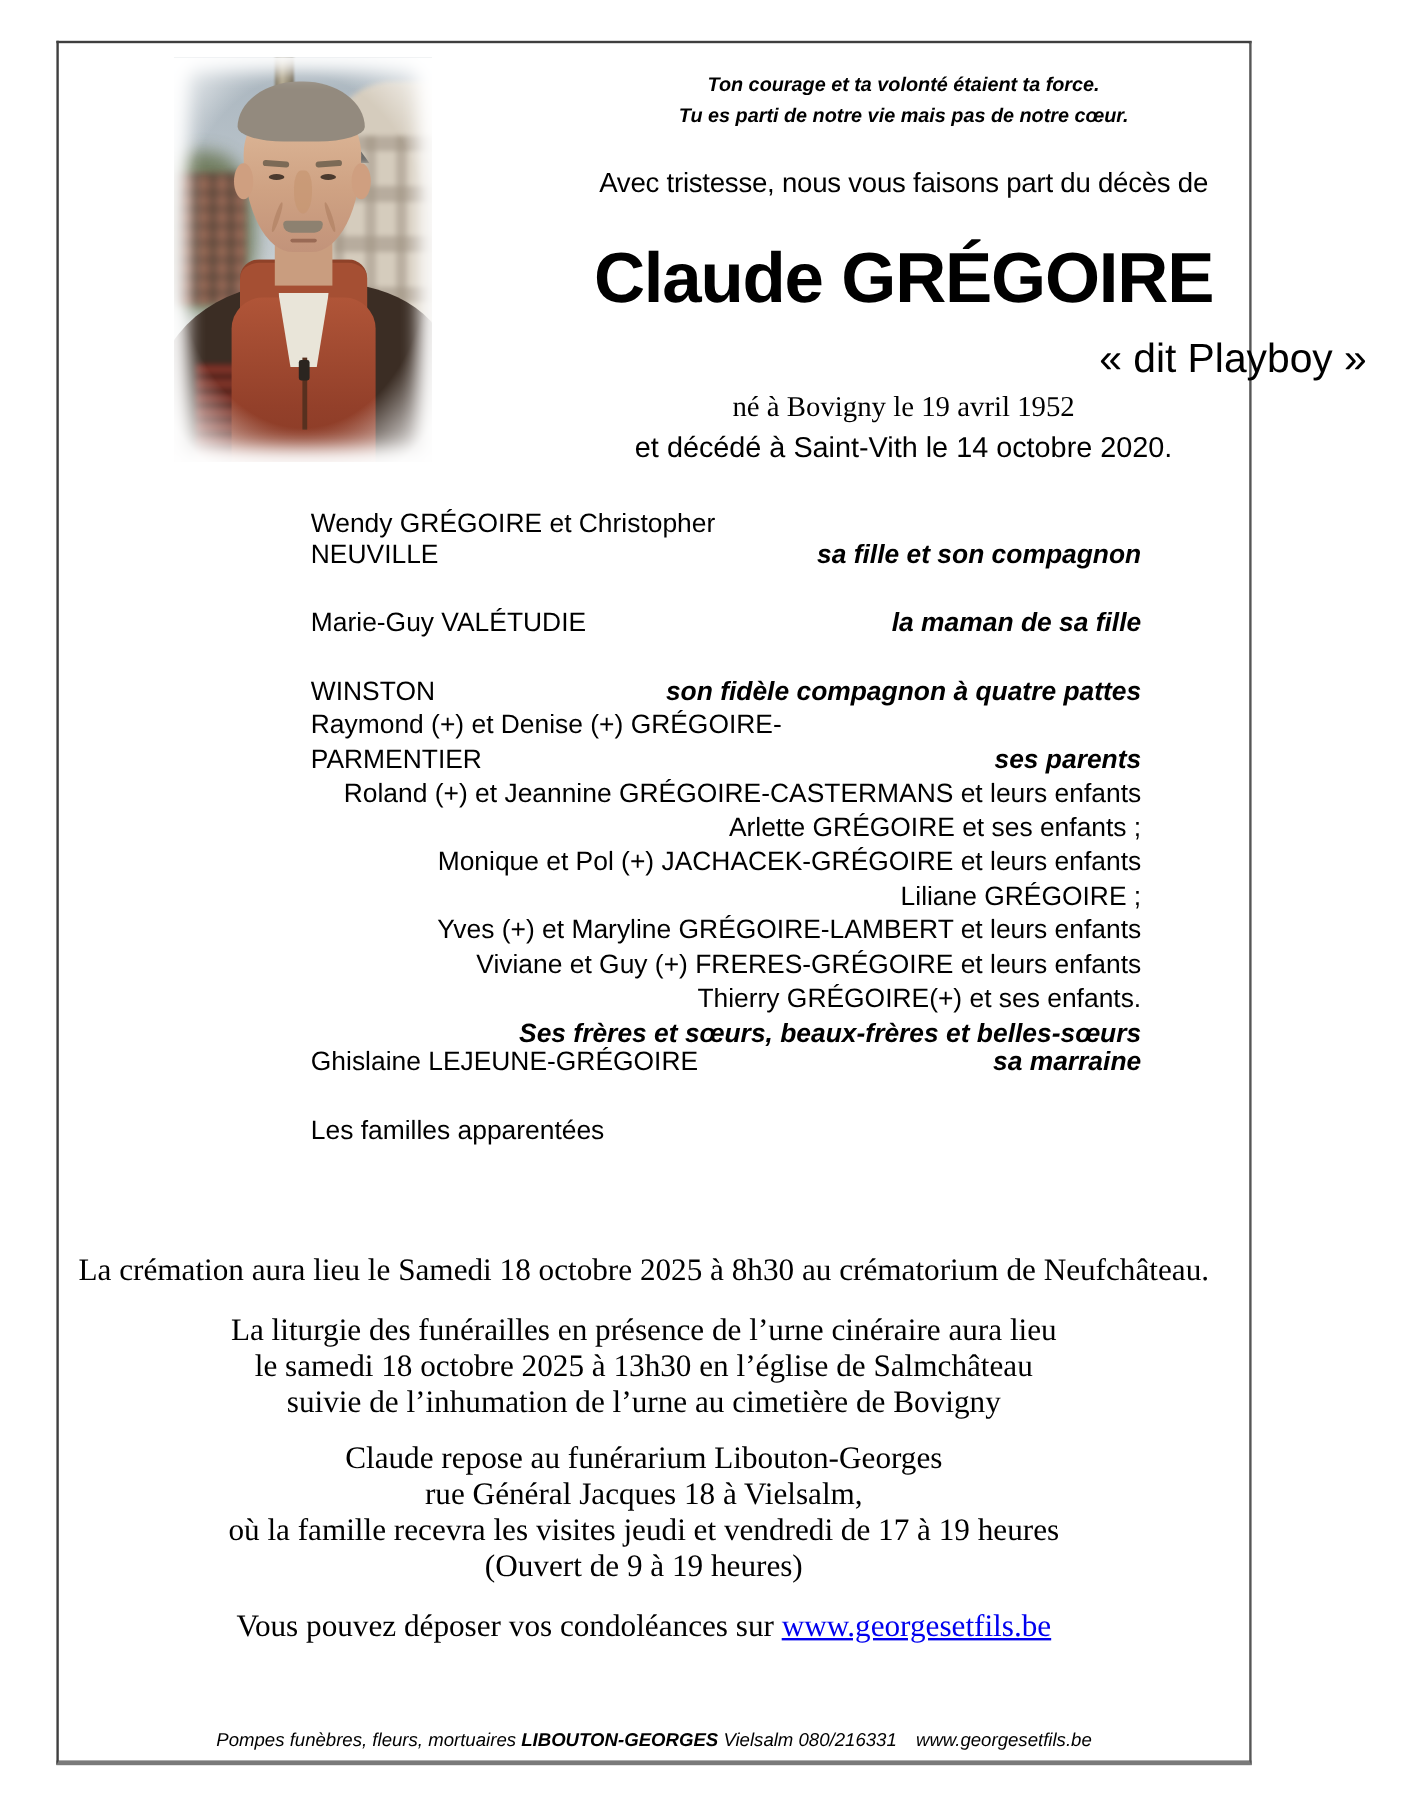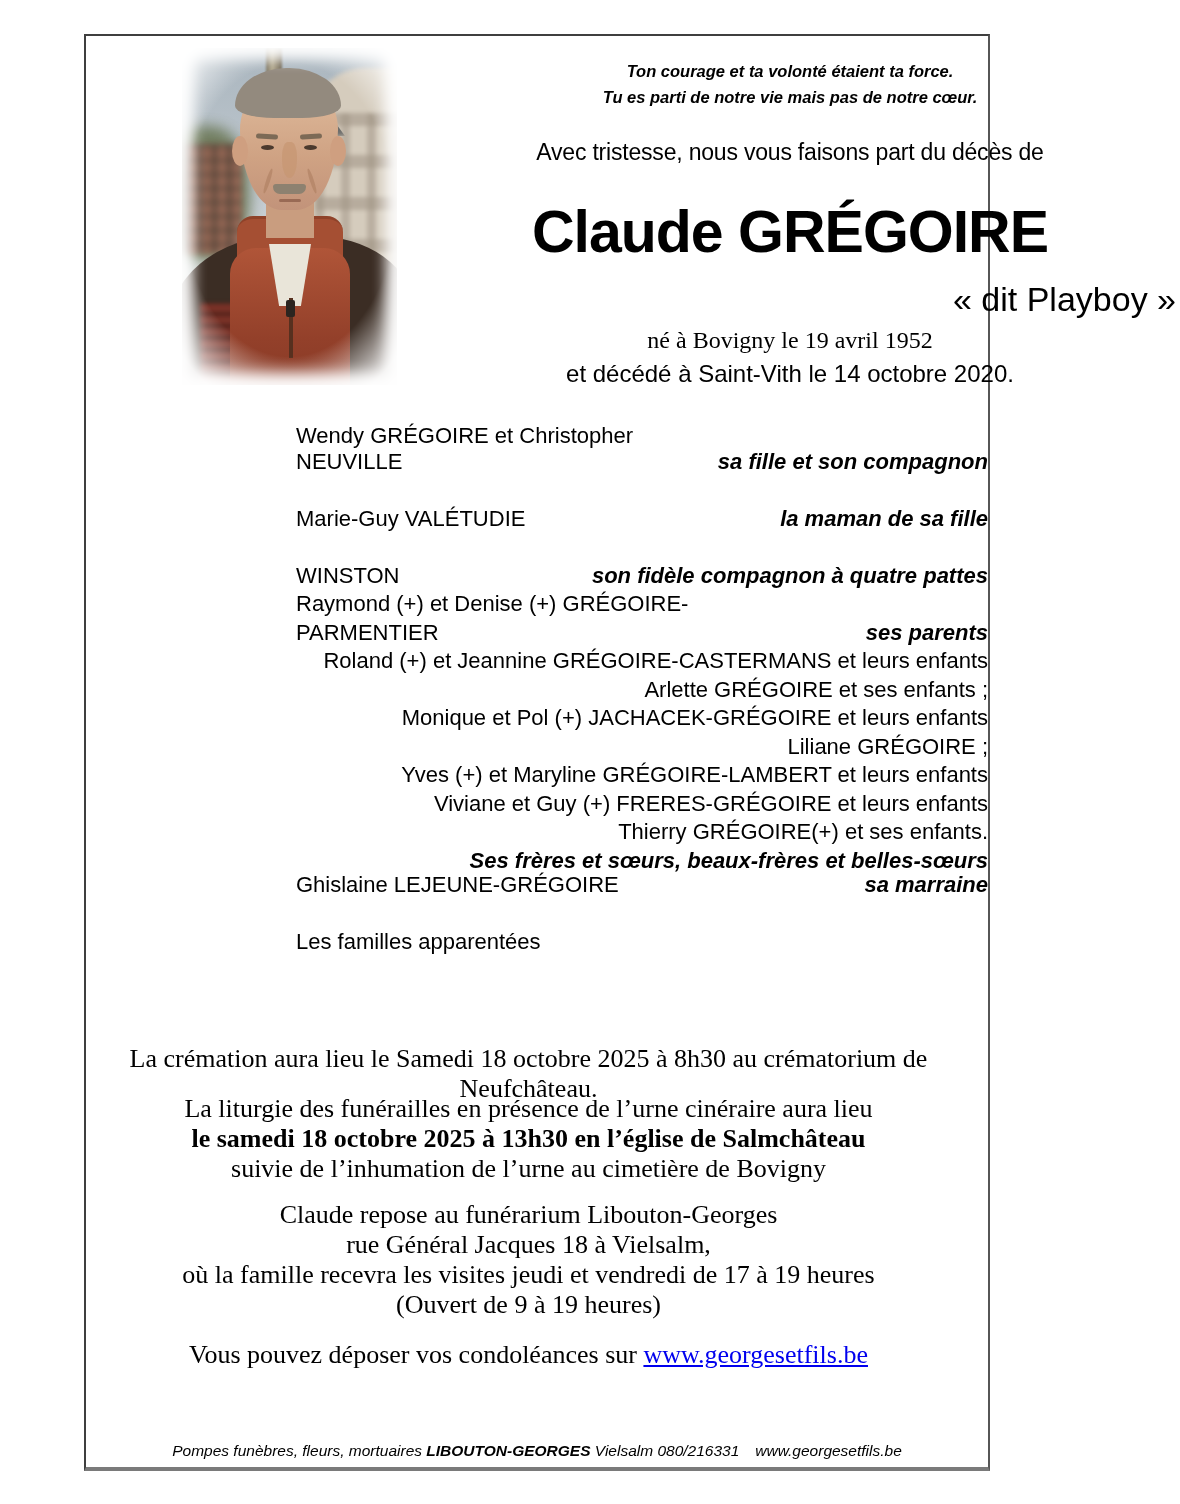--- a/index.html
+++ b/index.html
@@ -1,18 +1,18 @@
 <!DOCTYPE html>
 <html><head>
 <meta charset="utf-8">
 <style>
   html,body{margin:0;padding:0;background:#ffffff;}
   body{width:1180px;height:1504px;position:relative;font-family:"Liberation Sans",sans-serif;color:#000;}
-  .frame{position:absolute;left:47px;top:34px;width:906px;height:1437px;box-sizing:border-box;
-         background:#fff;border:2px solid #3f3f3f;border-right:2px solid #565656;border-bottom:4px solid #7a7a7a;margin-left:37px;}
+  .frame{position:absolute;left:47px;top:34px;width:996px;height:1437px;box-sizing:border-box;
+         background:#fff;border:2px solid #3f3f3f;border-right:2px solid #565656;border-bottom:4px solid #7a7a7a;}
 
   
   .photo{position:absolute;left:96px;top:12px;width:215px;height:337px;overflow:hidden;}
   .photo *{position:absolute;}
   .ph-sky{inset:0;background:linear-gradient(180deg,#a9b5be 0%,#c3cbd1 45%,#d8dbd6 75%,#e6e3da 100%);}
   .ph-tree{left:-20px;top:78px;width:88px;height:135px;background:#66734f;border-radius:45%;filter:blur(7px);opacity:.85;}
   .ph-bldg-left{left:0;top:96px;width:60px;height:110px;background:#9a5f50;filter:blur(3px);opacity:.8;
     background-image:repeating-linear-gradient(90deg,rgba(50,40,35,.5) 0 5px,transparent 5px 15px),
                      repeating-linear-gradient(180deg,rgba(50,40,35,.35) 0 5px,transparent 5px 14px);}
   .ph-pole{left:84px;top:0;width:16px;height:130px;background:linear-gradient(90deg,#7c7462,#b3a98e 40%,#6b6250);filter:blur(1px);}
@@ -65,21 +65,21 @@
   .familyblk .row{line-height:28.5px;margin-bottom:0;}
   .rel{font-weight:bold;font-style:italic;white-space:nowrap;padding-left:12px;}
   .fline{line-height:28.5px;text-align:right;}
   .caption{line-height:28.5px;text-align:right;font-weight:bold;font-style:italic;}
   .families-line{line-height:26px;}
 
   
   .serif{position:absolute;left:0;right:17px;text-align:center;font-family:"Liberation Serif",serif;font-size:26px;line-height:30px;}
   .cremation{top:1008px;}
   .liturgy{top:1058px;}
-  .liturgy .bold{font-weight:bold;}
+  .liturgy .bold{font-weight:normal;}
   .repose{top:1164px;}
   .condolences{top:1304px;}
   .condolences a{color:#0000ee;text-decoration:underline;}
 
   
   .footerline{position:absolute;left:0;right:0;top:1404px;text-align:center;font-size:15.5px;font-style:italic;line-height:22px;}
   .footerline .company{font-weight:bold;}
   .footerline .website{margin-left:16px;}
 </style>
 </head>

